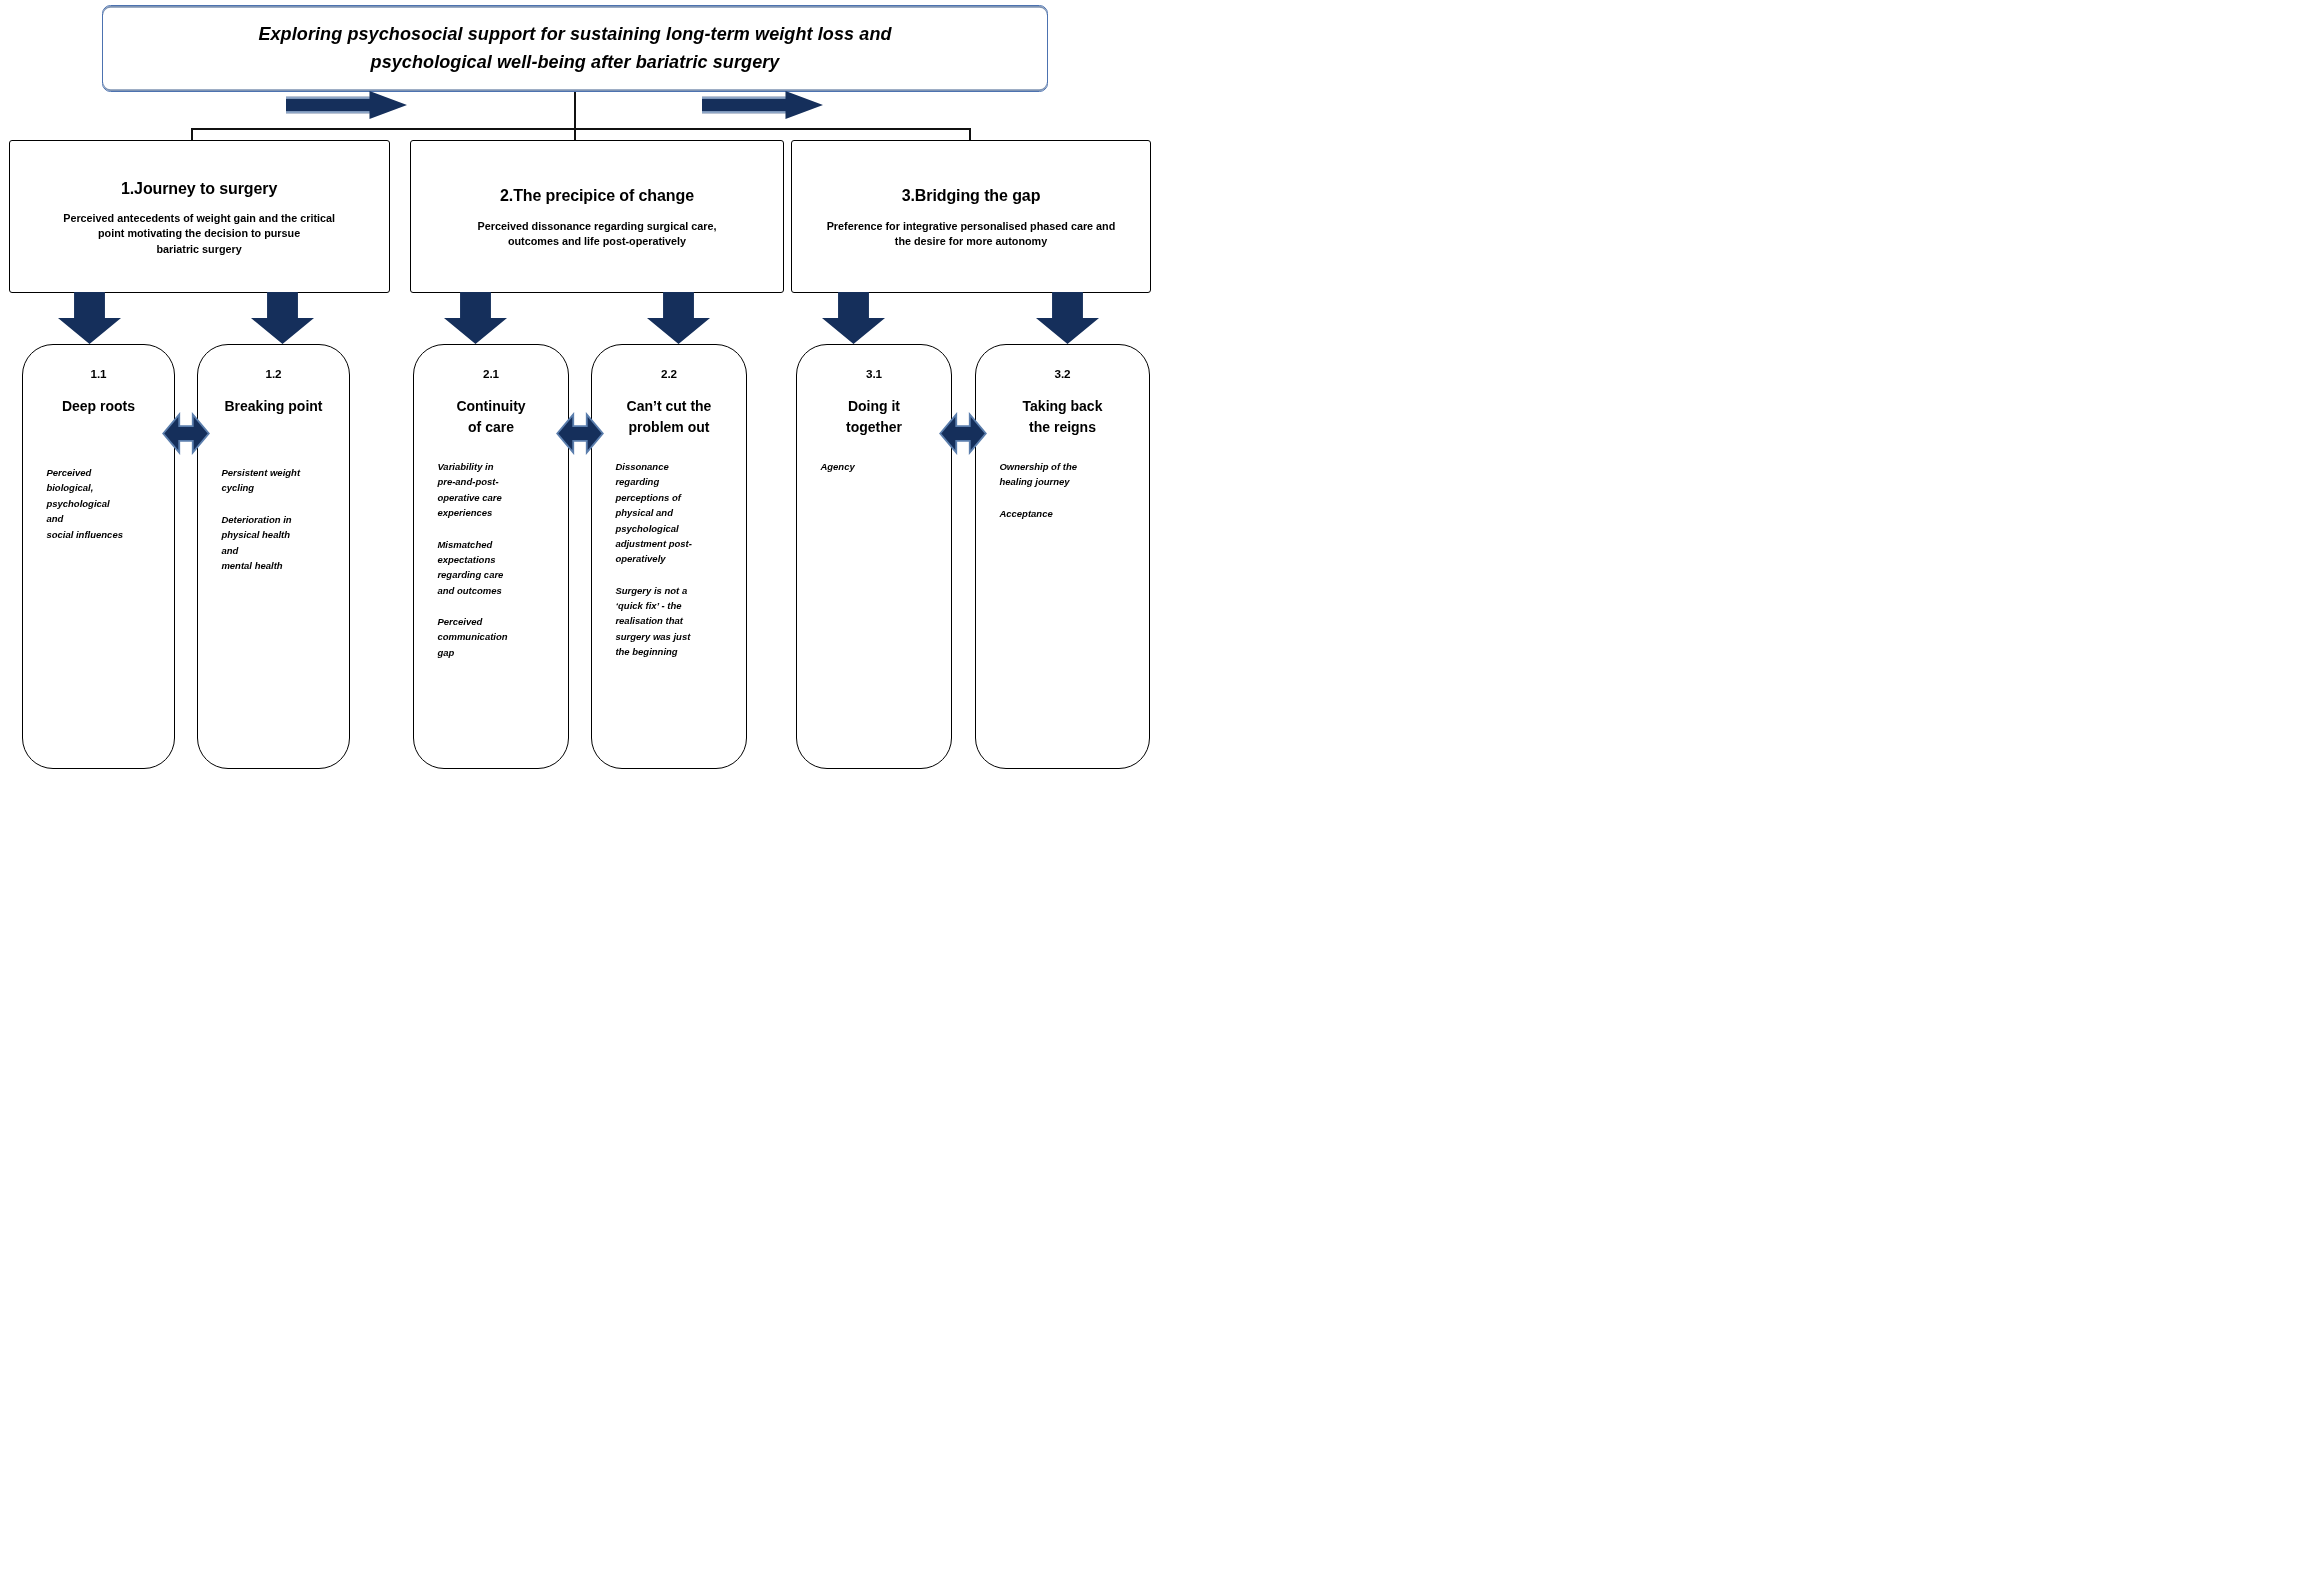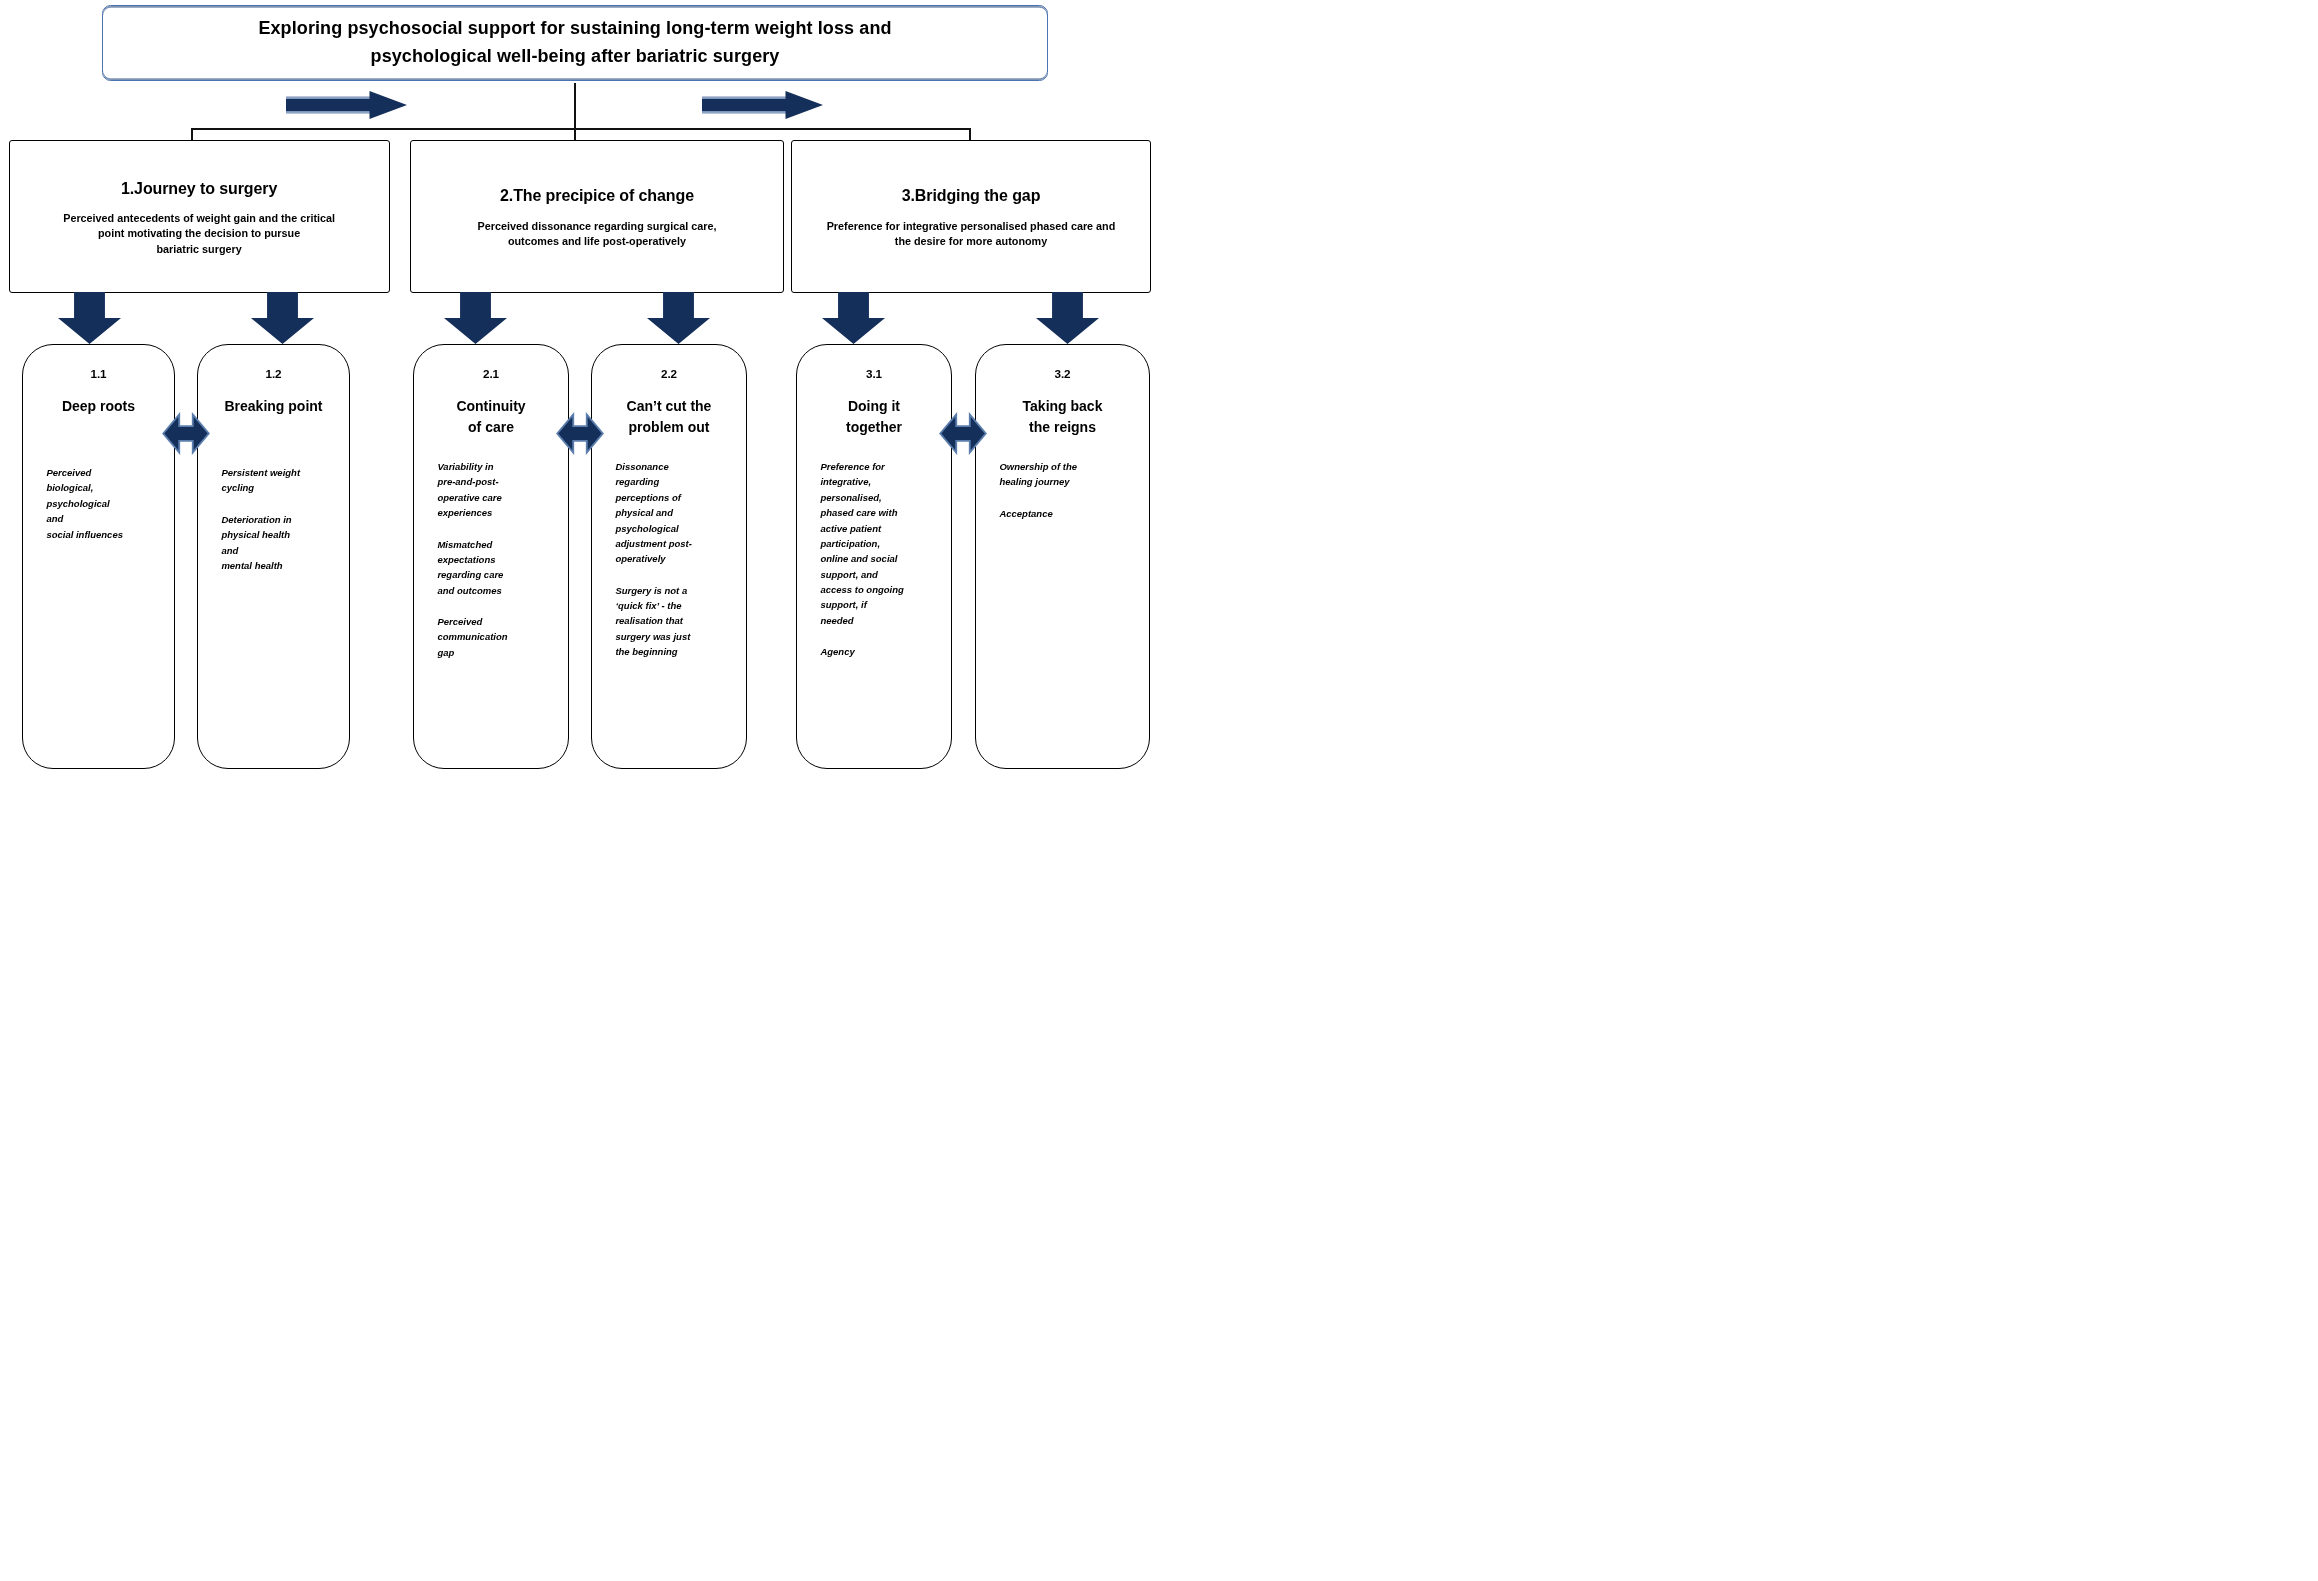--- a/index.html
+++ b/index.html
@@ -7,28 +7,29 @@
     position:relative;
     width:1164px;
     height:791px;
     background:#ffffff;
     font-family:"Liberation Sans", sans-serif;
     color:#000;
     overflow:hidden;
   }
   
   .title-box{
-    position:absolute; left:102px; top:5px; width:946px; height:76px;
+    position:absolute; left:102px; top:5px; width:946px; height:87px;
     border:1.8px solid var(--title-border,#4C72B0);
     border-radius:8.6px;
     box-sizing:border-box;
     display:flex; align-items:center; justify-content:center;
     box-shadow: inset 0 1.8px 0 #7f94b3, inset 0 -1.8px 0 #7f94b3;
     background:#fff;
     z-index:2;
+    font-style:italic;
   }
   .title-text{
     font-weight:bold; font-size:18px; line-height:1.55;
     text-align:center; white-space:pre-line; letter-spacing:0.1px;
   }
   
   .line{position:absolute; background:#111; z-index:1;}
   .stub-v   {left:574px;  top:83px; width:1.8px;  height:57px;}
   .h-line   {left:191px;  top:128px; width:780px; height:1.8px;}
   .drop-l   {left:191px;  top:128px; width:1.8px;  height:13.6px;}
@@ -214,31 +215,20 @@
 realisation that
 surgery was just
 the beginning</p>
     </div>
   </div>
   <div class="sub-box" id="s31">
     <div class="sub-num">3.1</div>
     <div class="sub-title">Doing it
 together</div>
     <div class="sub-points">
-      <p>Preference for
-integrative,
-personalised,
-phased care with
-active patient
-participation,
-online and social
-support, and
-access to ongoing
-support, if
-needed</p>
       <p>Agency</p>
     </div>
   </div>
   <div class="sub-box" id="s32">
     <div class="sub-num">3.2</div>
     <div class="sub-title">Taking back
 the reigns</div>
     <div class="sub-points">
       <p>Ownership of the
 healing journey</p>

